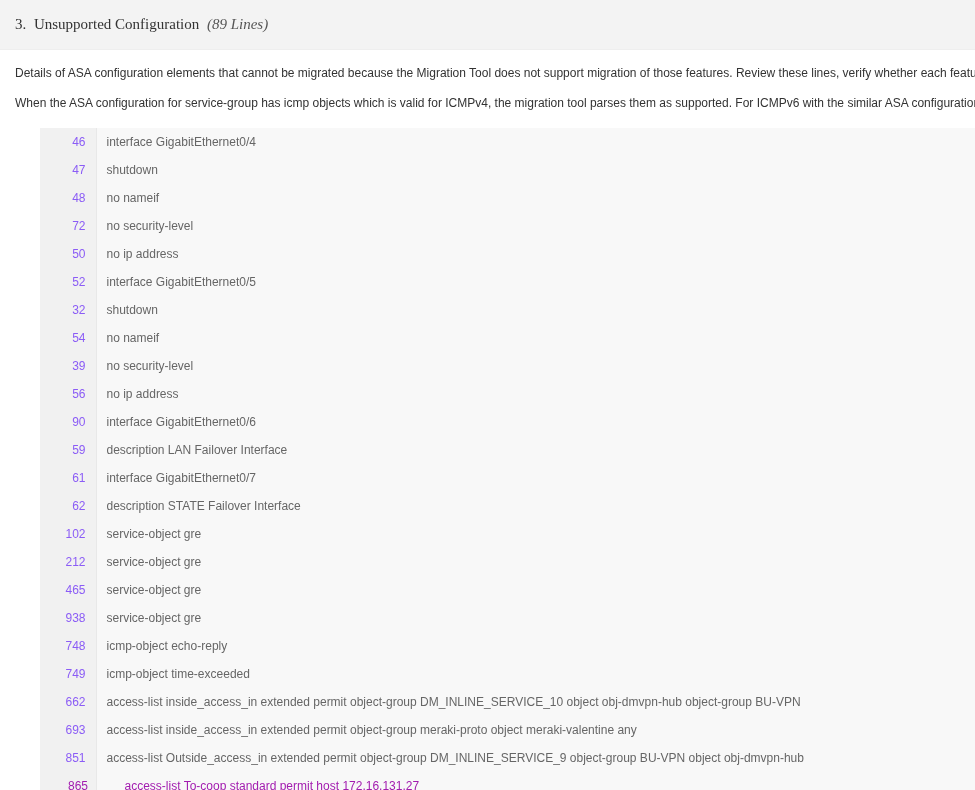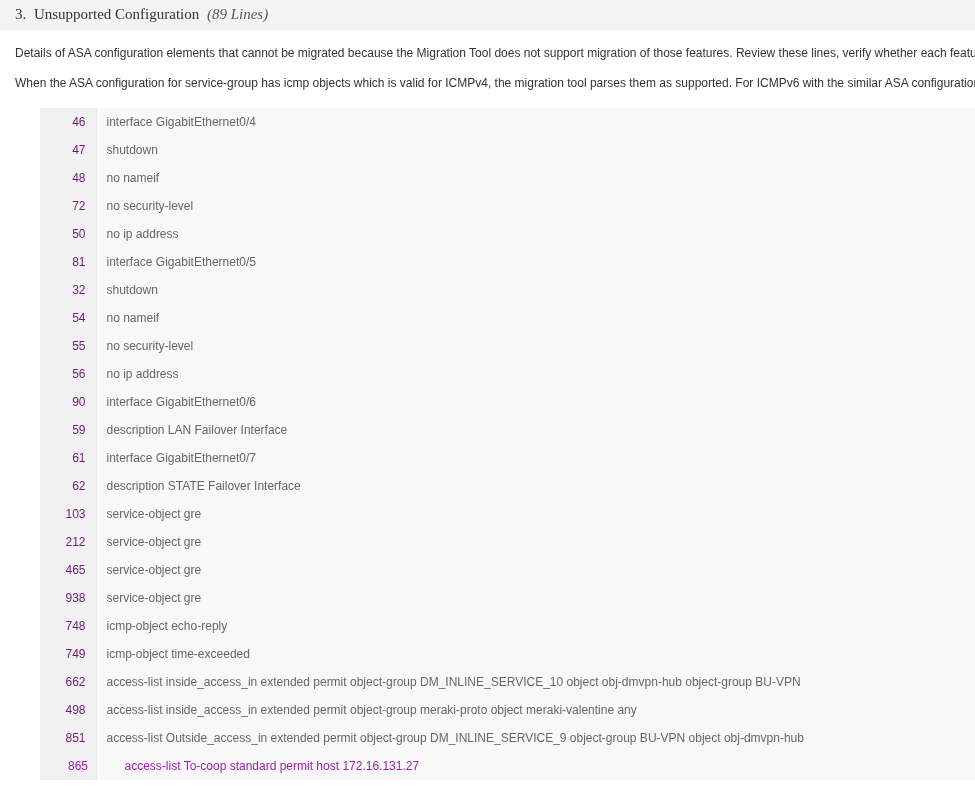--- a/index.html
+++ b/index.html
@@ -6,21 +6,21 @@
     body {
       font-family: Arial, Helvetica, sans-serif;
       background: #fff;
       color: #4a4a4a;
       font-size: 13px;
       width: 975px;
       overflow-x: hidden;
     }
     .header-bar {
       background: #f3f3f3;
-      padding: 6px 15px;
+      padding: 16px 15px;
       border-bottom: 1px solid #eee;
       white-space: nowrap;
     }
     .section-number {
       font-family: Georgia, 'Times New Roman', serif;
       font-size: 15px;
       color: #333;
       margin-right: 4px;
     }
     .section-title {
@@ -60,21 +60,21 @@
       padding: 7px 10px;
       vertical-align: middle;
       border-right: 1px solid #e8e8e8;
       font-size: 12px;
       color: #666;
     }
     .config-table td.num {
       width: 56px;
       text-align: right;
       background: #f1f1f1;
-      color: #701a75;
+      color: #8b5cf6;
       padding-right: 10px;
     }
     .config-table td.content {
       background: #f8f8f8;
       white-space: nowrap;
       overflow: hidden;
       text-overflow: clip;
       border-right: none;
     }
     .config-table tr {
@@ -118,33 +118,33 @@
         </tr>
         <tr>
           <td class="num">72</td>
           <td class="content">no security-level</td>
         </tr>
         <tr>
           <td class="num">50</td>
           <td class="content">no ip address</td>
         </tr>
         <tr>
-          <td class="num">81</td>
+          <td class="num">52</td>
           <td class="content">interface GigabitEthernet0/5</td>
         </tr>
         <tr>
           <td class="num">32</td>
           <td class="content">shutdown</td>
         </tr>
         <tr>
           <td class="num">54</td>
           <td class="content">no nameif</td>
         </tr>
         <tr>
-          <td class="num">55</td>
+          <td class="num">39</td>
           <td class="content">no security-level</td>
         </tr>
         <tr>
           <td class="num">56</td>
           <td class="content">no ip address</td>
         </tr>
         <tr>
           <td class="num">90</td>
           <td class="content">interface GigabitEthernet0/6</td>
         </tr>
@@ -154,21 +154,21 @@
         </tr>
         <tr>
           <td class="num">61</td>
           <td class="content">interface GigabitEthernet0/7</td>
         </tr>
         <tr>
           <td class="num">62</td>
           <td class="content">description STATE Failover Interface</td>
         </tr>
         <tr>
-          <td class="num">103</td>
+          <td class="num">102</td>
           <td class="content">service-object gre</td>
         </tr>
         <tr>
           <td class="num">212</td>
           <td class="content">service-object gre</td>
         </tr>
         <tr>
           <td class="num">465</td>
           <td class="content">service-object gre</td>
         </tr>
@@ -182,21 +182,21 @@
         </tr>
         <tr>
           <td class="num">749</td>
           <td class="content">icmp-object time-exceeded</td>
         </tr>
         <tr>
           <td class="num">662</td>
           <td class="content">access-list inside_access_in extended permit object-group DM_INLINE_SERVICE_10 object obj-dmvpn-hub object-group BU-VPN</td>
         </tr>
         <tr>
-          <td class="num">498</td>
+          <td class="num">693</td>
           <td class="content">access-list inside_access_in extended permit object-group meraki-proto object meraki-valentine any</td>
         </tr>
         <tr>
           <td class="num">851</td>
           <td class="content">access-list Outside_access_in extended permit object-group DM_INLINE_SERVICE_9 object-group BU-VPN object obj-dmvpn-hub</td>
         </tr>
         <tr class="last">
           <td class="num">865</td>
           <td class="content">access-list To-coop standard permit host 172.16.131.27</td>
         </tr>

